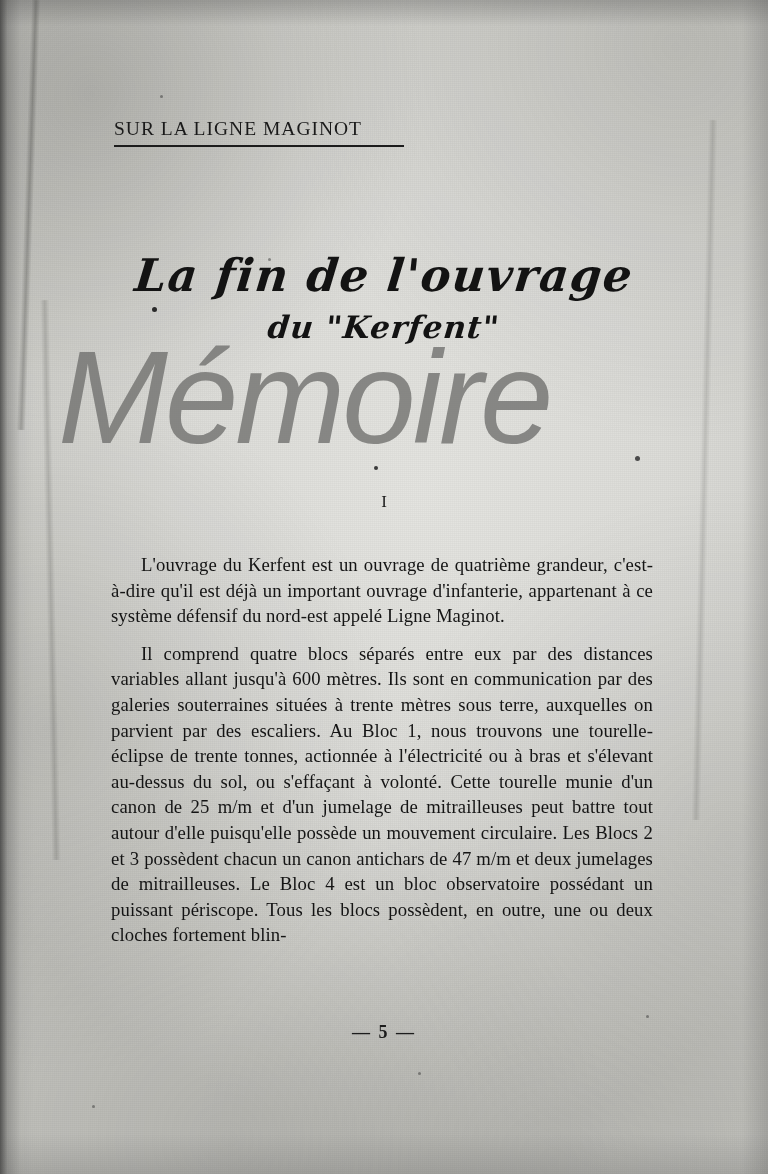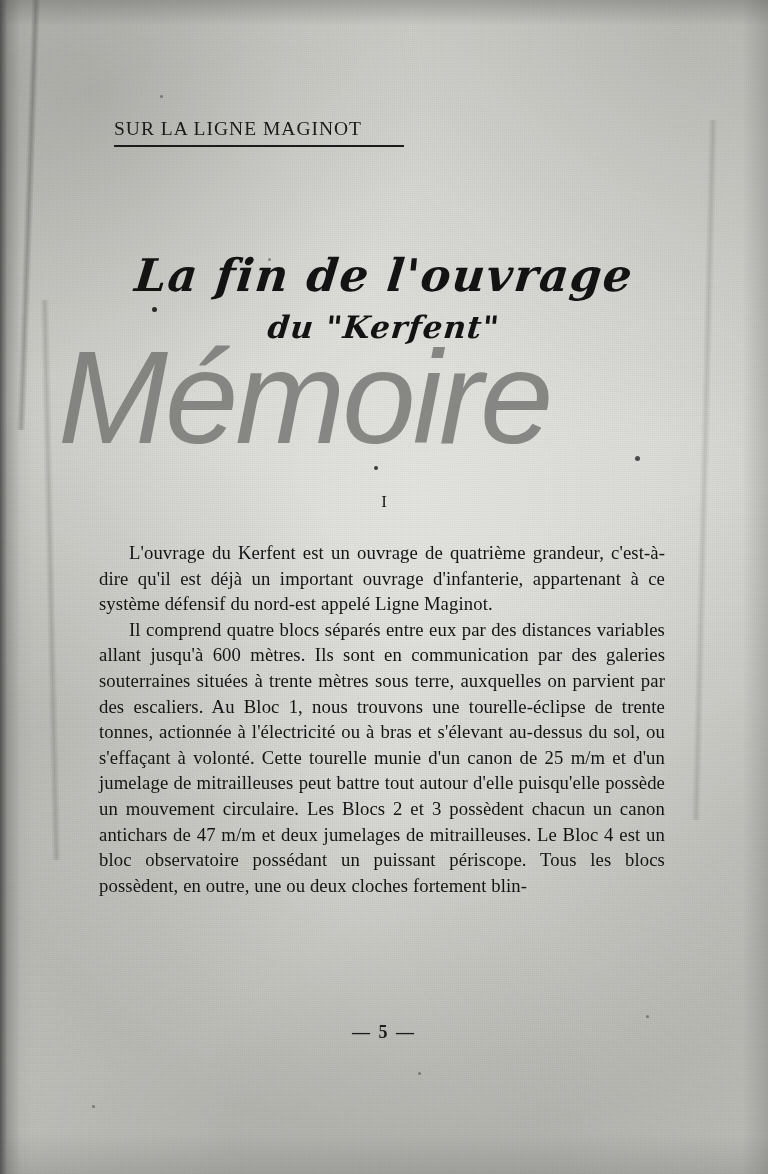--- a/index.html
+++ b/index.html
@@ -167,21 +167,21 @@
   }
 
   
   .body {
     position: absolute;
     left: 99px;
     top: 540px;
     width: 566px;
   }
   .body p {
-    margin: 0;
+    margin: 12px;
     font-size: 18.7px;
     line-height: 25.6px;
     text-align: justify;
     text-justify: inter-word;
     color: #141414;
     font-family: "Liberation Serif", serif;
     letter-spacing: .1px;
   }
   .body p.indent { text-indent: 30px; }
 

